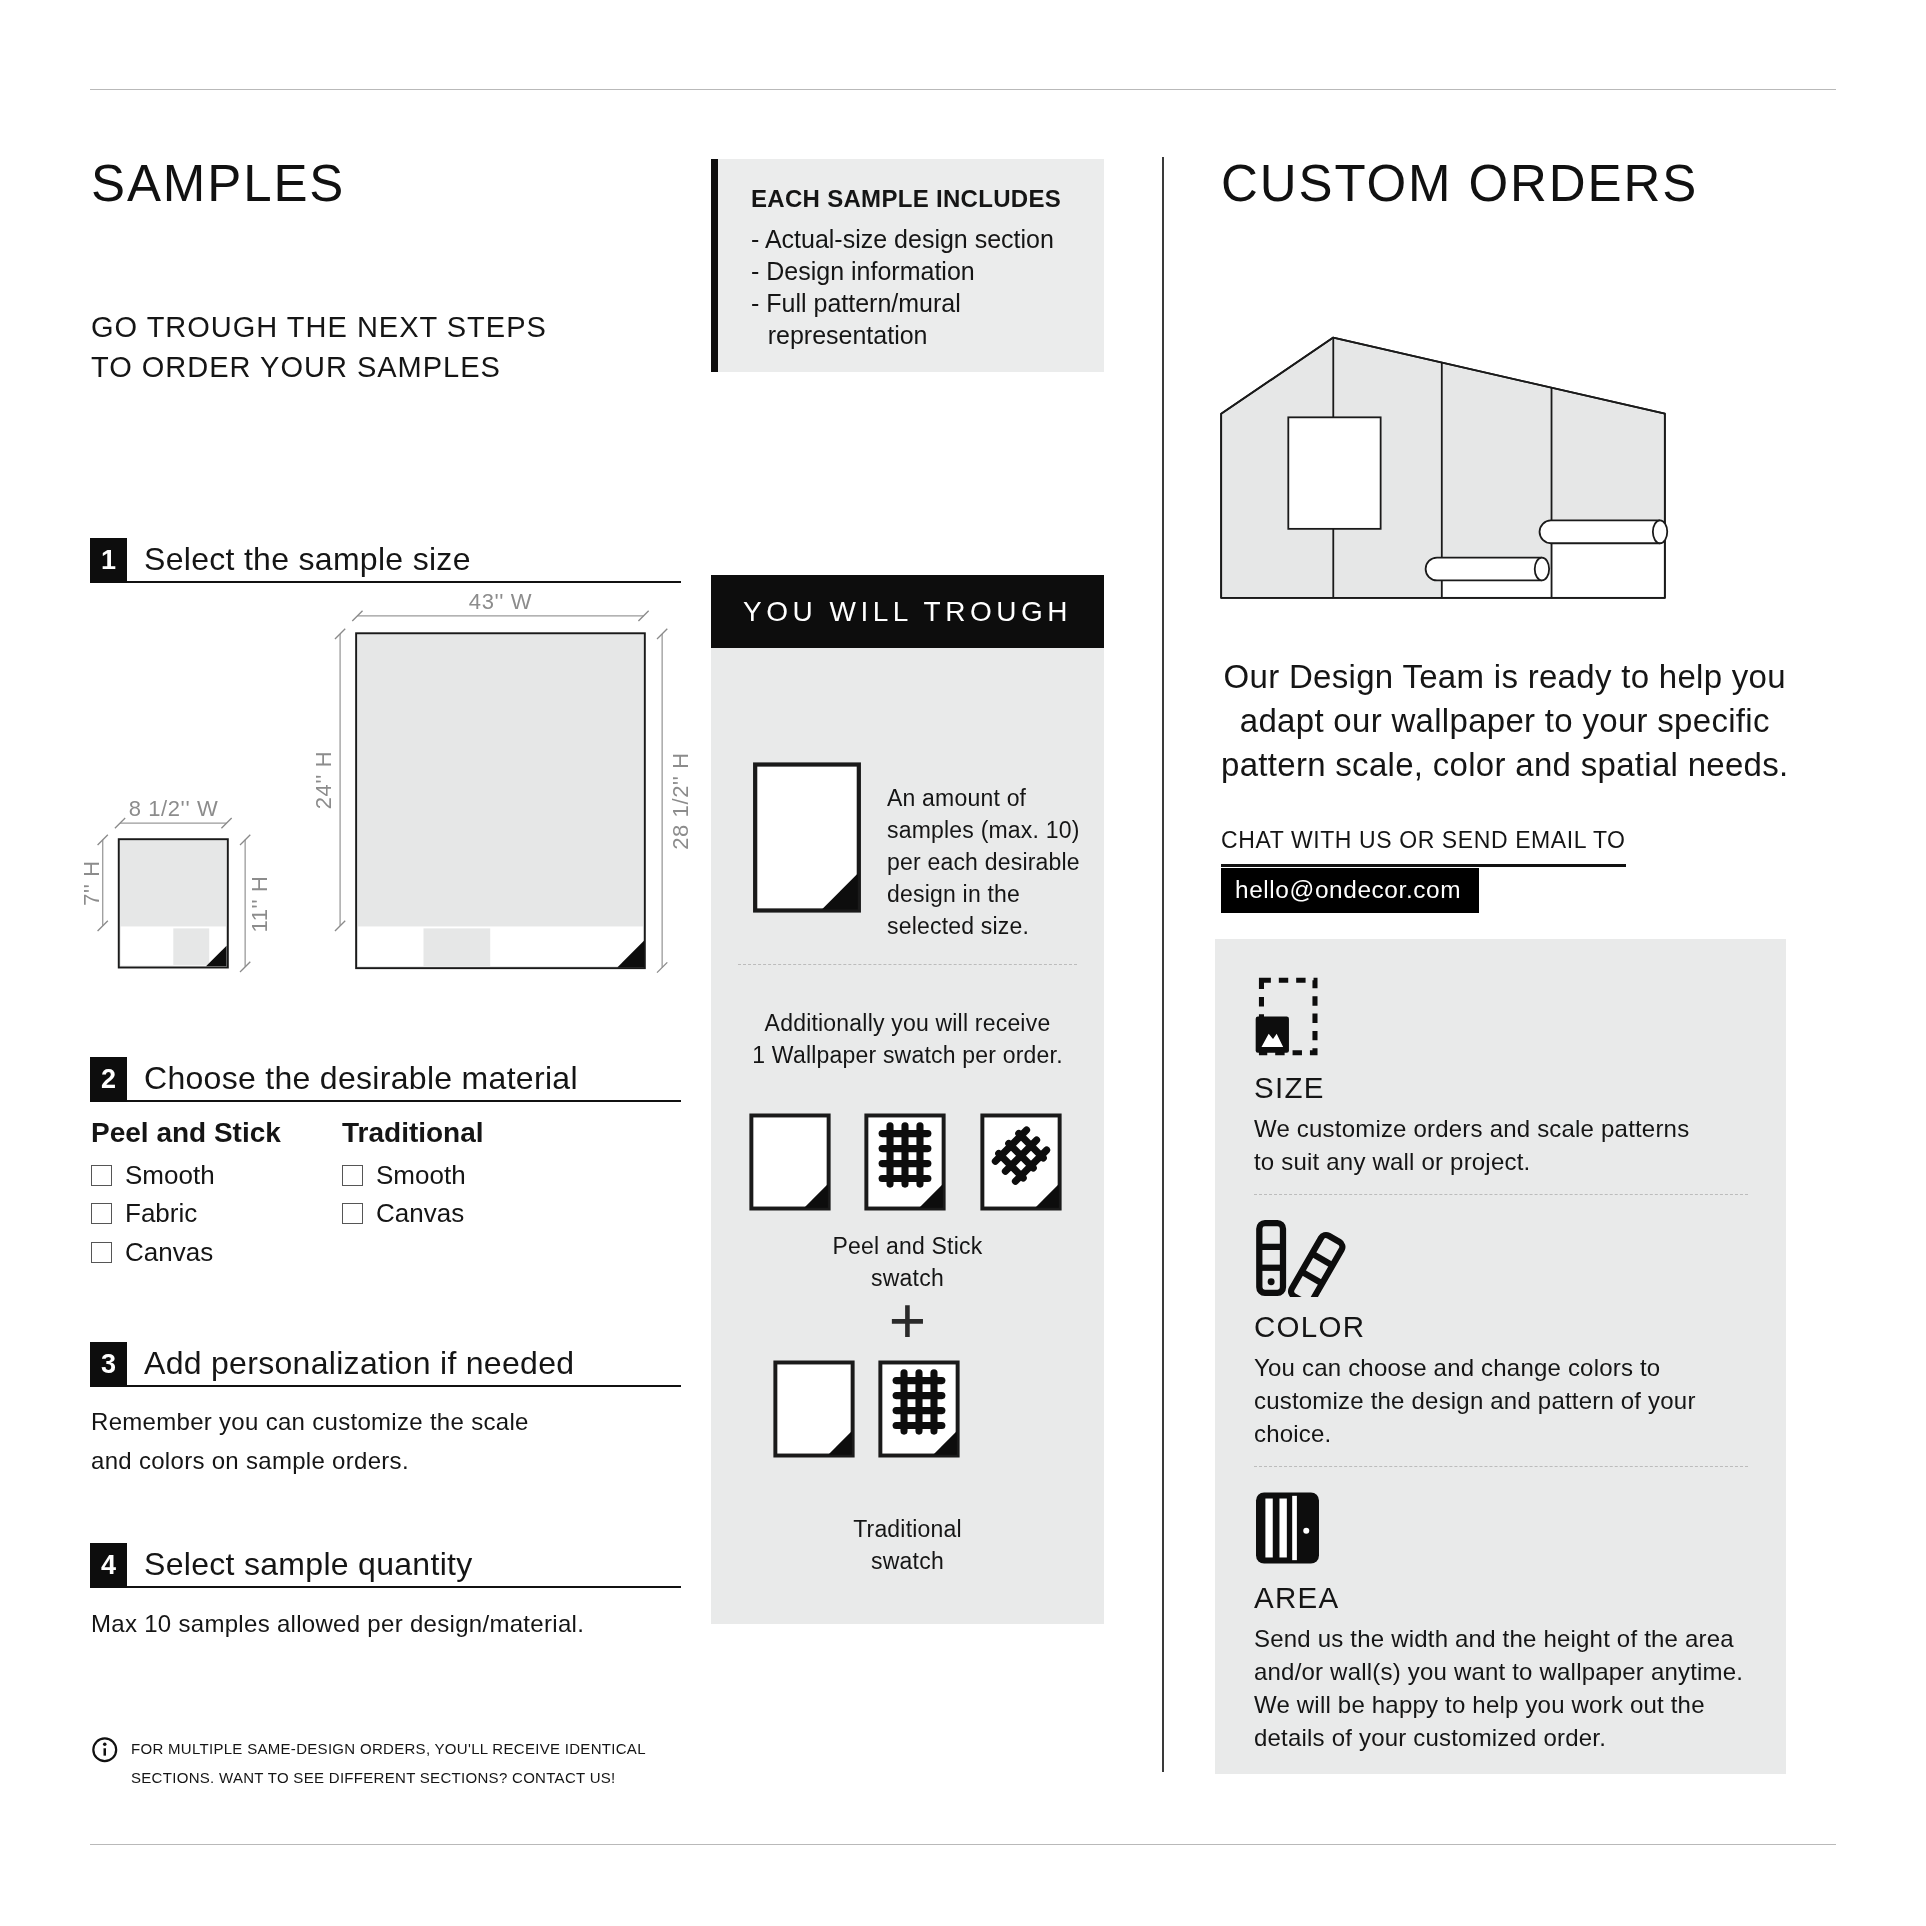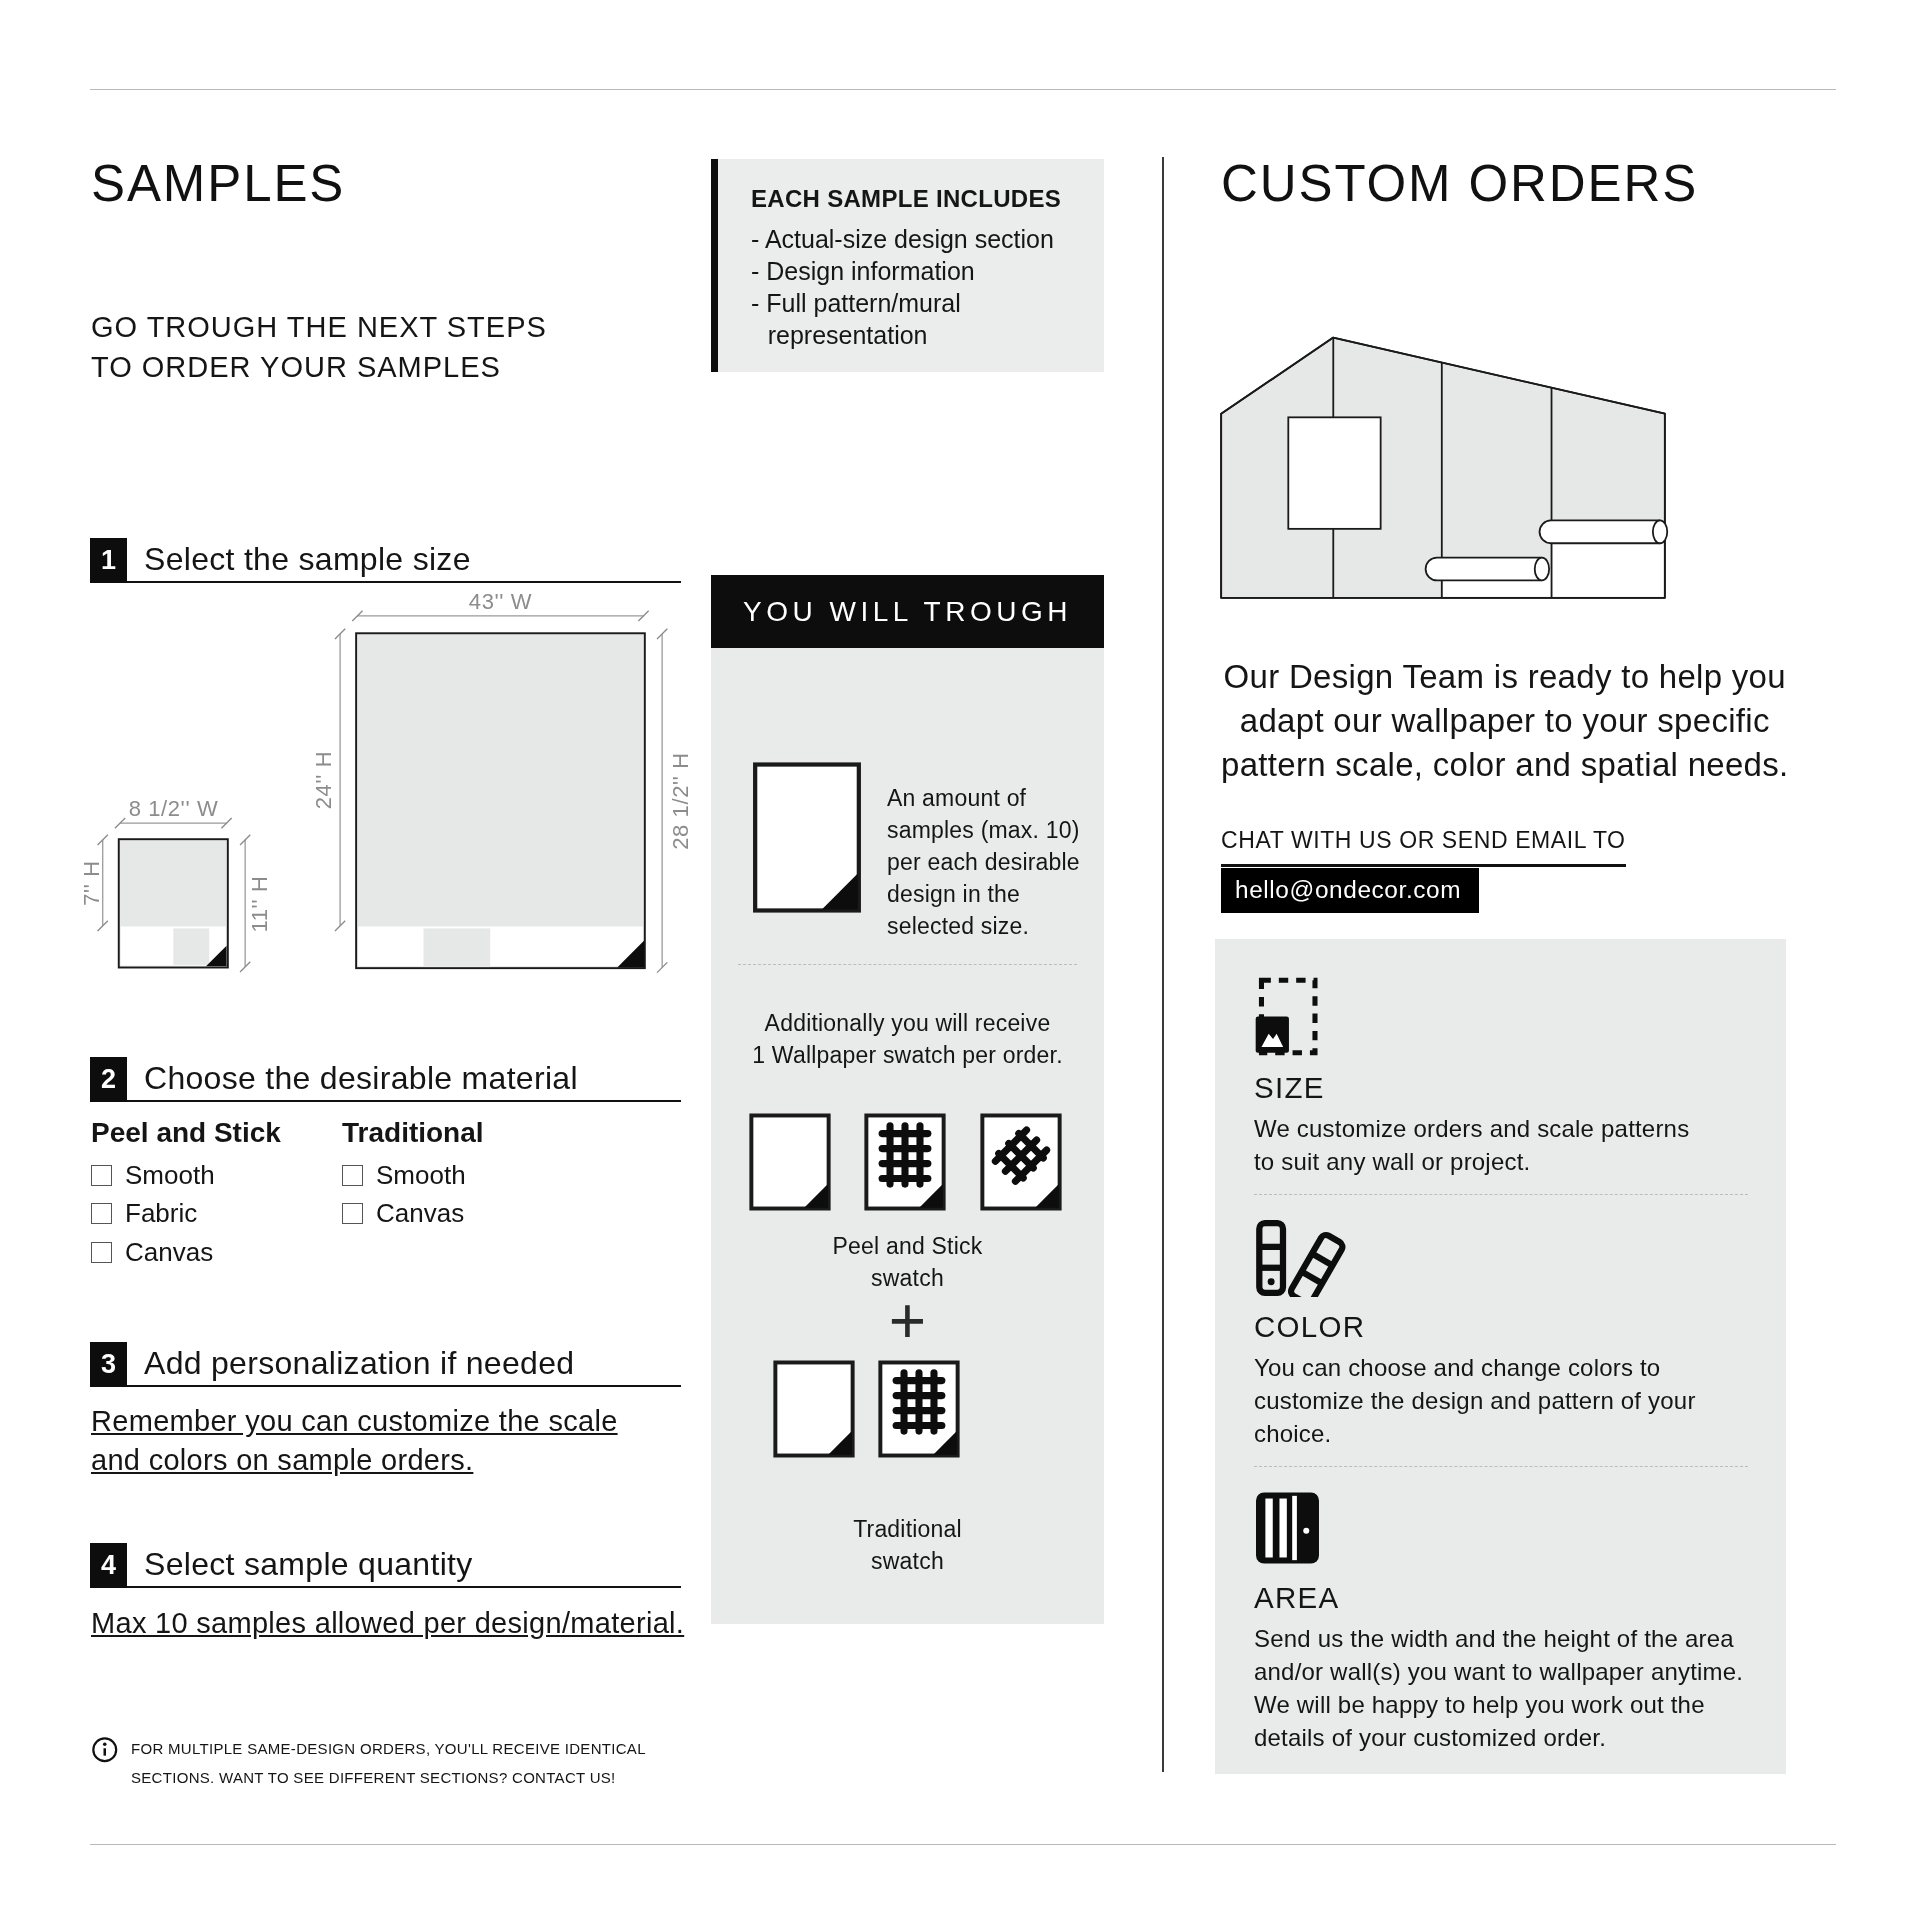--- a/index.html
+++ b/index.html
@@ -17,21 +17,21 @@
   .step{height:49px;}
   .step-line{position:absolute;left:0;bottom:3.9px;width:100%;height:2.6px;background:#111;}
   .step-num{position:absolute;left:0;top:0;width:37px;height:45px;background:#0d0d0d;color:#fff;
             display:flex;align-items:center;justify-content:center;font-size:27px;font-weight:700;}
   .step-label{position:absolute;left:54px;top:2.6px;font-size:32px;letter-spacing:0.3px;white-space:nowrap;}
   .dim{font-size:22px;color:#8c8c8c;letter-spacing:0.6px;white-space:nowrap;text-align:center;line-height:26px;}
   .rot{transform:rotate(-90deg);transform-origin:center;}
   .mat-h{font-size:28px;font-weight:700;white-space:nowrap;}
   .opt{display:flex;align-items:center;gap:13px;font-size:26px;white-space:nowrap;}
   .cbx{width:19px;height:19px;border:1.9px solid #565656;background:#fff;flex:0 0 auto;}
-  .para{font-size:29px;line-height:39px;letter-spacing:0.3px;white-space:nowrap;text-decoration:underline;}
+  .para{font-size:24px;line-height:39px;letter-spacing:0.3px;white-space:nowrap;}
   .para48{font-size:33px;line-height:44px;letter-spacing:0.3px;white-space:nowrap;text-align:center;}
   .small-note{font-size:15px;line-height:29px;letter-spacing:0.3px;white-space:nowrap;}
   .bar{background:#0d0d0d;color:#ffffff;display:flex;align-items:center;justify-content:center;
        font-size:28px;letter-spacing:4.5px;white-space:nowrap;}
   .panel{background:#e9eaea;}
   .rtext{font-size:23px;line-height:32px;letter-spacing:0.2px;white-space:nowrap;}
   .center{text-align:center;}
   .plus{font-size:64px;font-weight:400;color:#2a2a2a;line-height:64px;}
   .chat{font-size:23px;letter-spacing:0.6px;border-bottom:3.2px solid #111;padding-bottom:10.3px;white-space:nowrap;}
   .email{display:inline-block;background:#000;color:#fff;font-size:24.4px;letter-spacing:0.6px;

